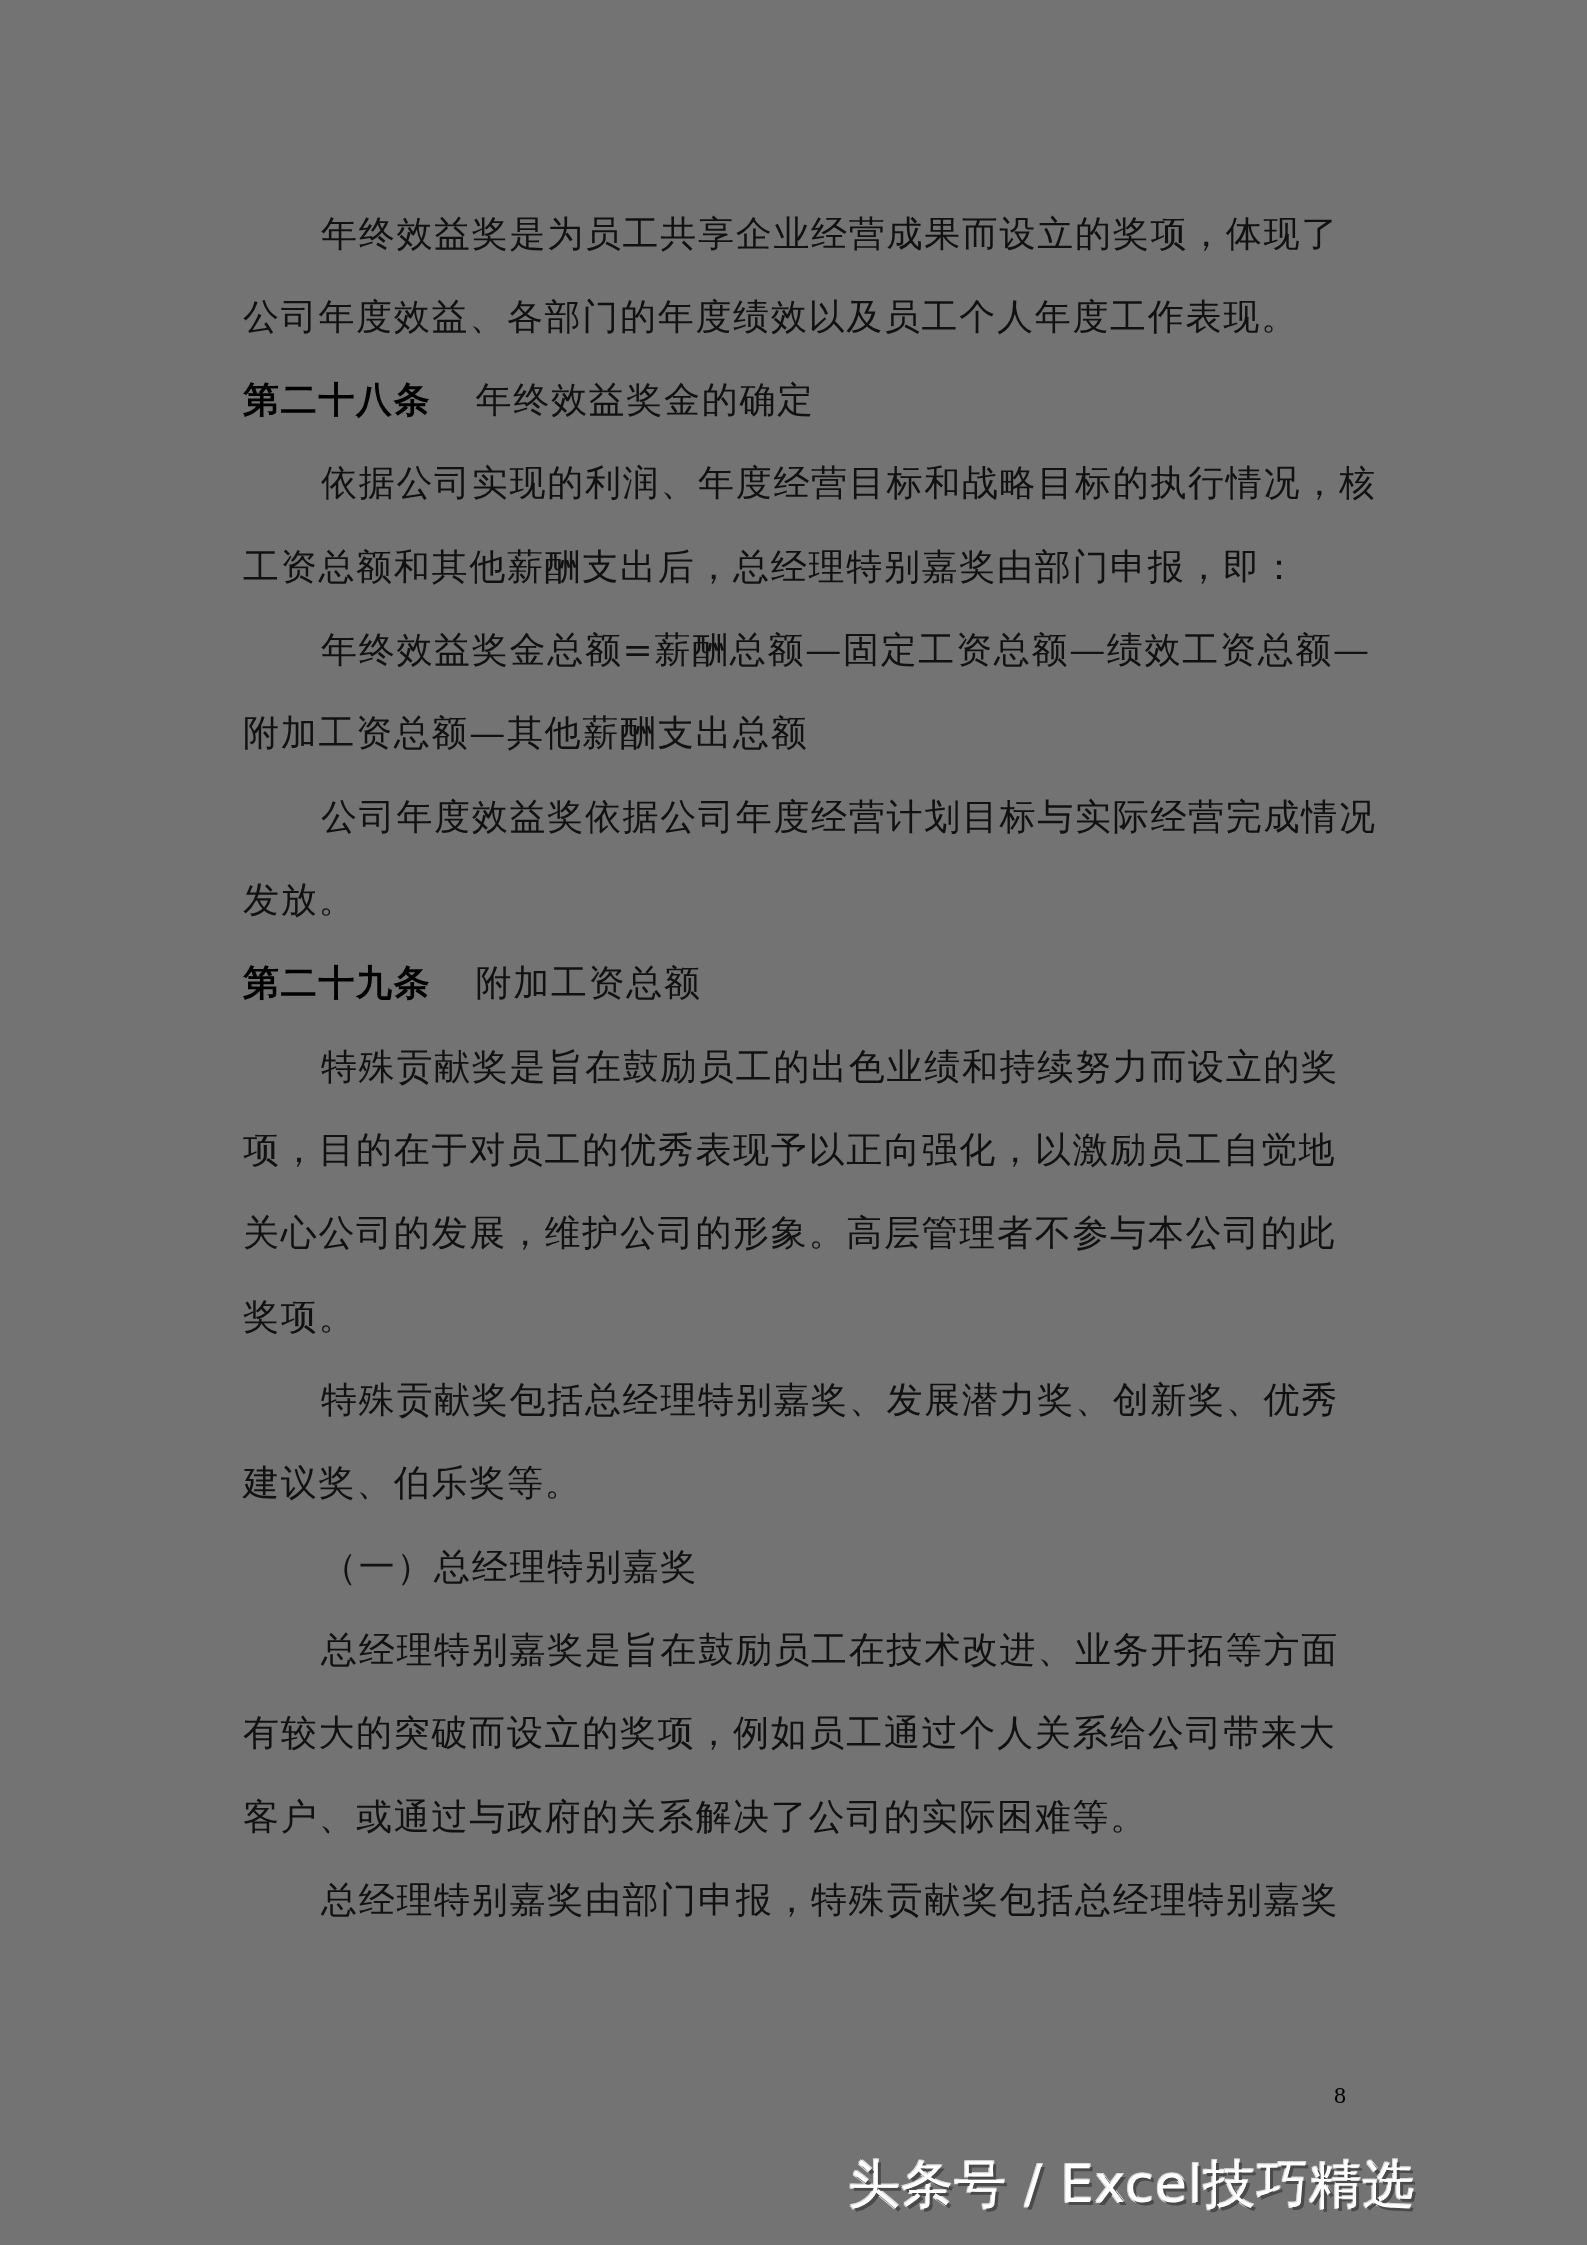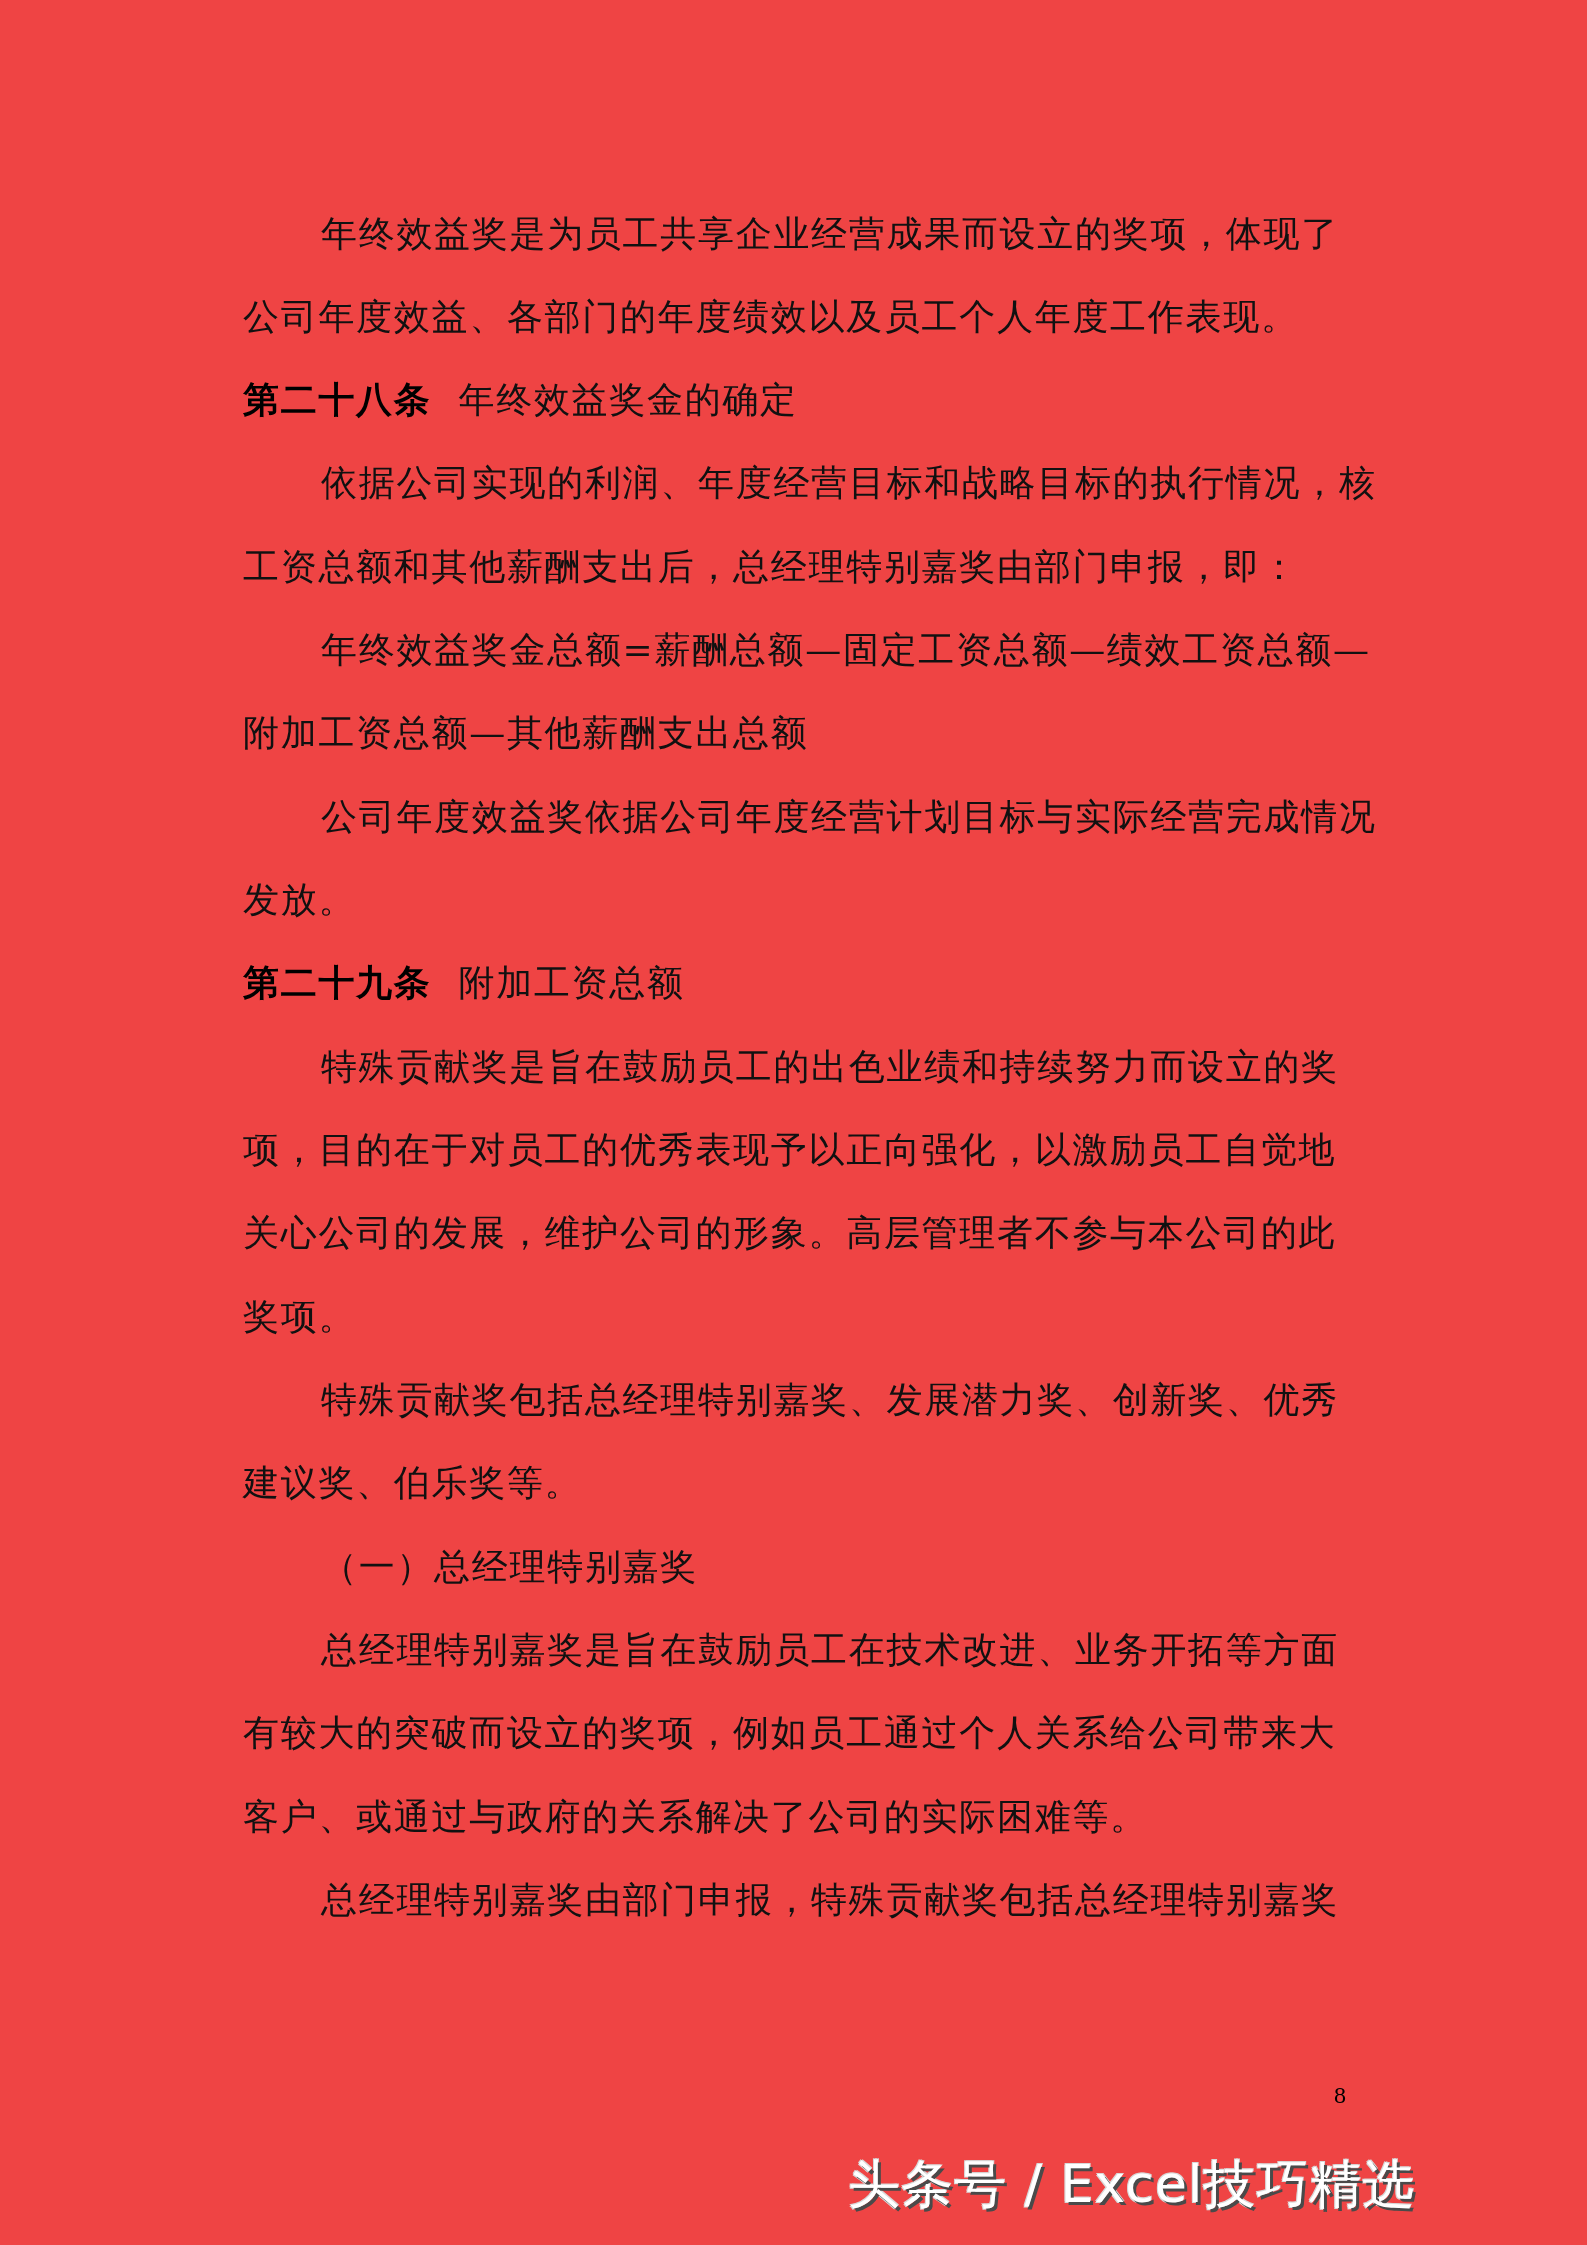--- a/index.html
+++ b/index.html
@@ -12,21 +12,21 @@
     height: 2245px;
     position: relative;
     overflow: hidden;
     font-family: "DejaVu Serif", "Liberation Serif", serif;
     color: #000000;
   }
   .page {
     position: absolute;
     left: 0; top: 0;
     width: 1587px; height: 2245px;
-    background: #ef4444;
+    background: #737373;
   }
   .body-text {
     position: absolute;
     left: 243px;
     top: 191.5px;
     width: 1140px;
   }
   .line {
     height: 83.33px;
     line-height: 83.33px;
@@ -39,21 +39,21 @@
   .line.indent {
     padding-left: 78px;
   }
   .line.heading .heading-number {
     font-family: "DejaVu Sans", "Liberation Sans", sans-serif;
     font-weight: bold;
     color: #000000;
     text-align: right;
   }
   .line.heading .heading-title {
-    margin-left: 27px;
+    margin-left: 44px;
   }
   .page-number {
     position: absolute;
     left: 1334px;
     top: 2080px;
     font-size: 24px;
     line-height: 30px;
     font-family: "Liberation Serif", "DejaVu Serif", serif;
     color: #000000;
   }

